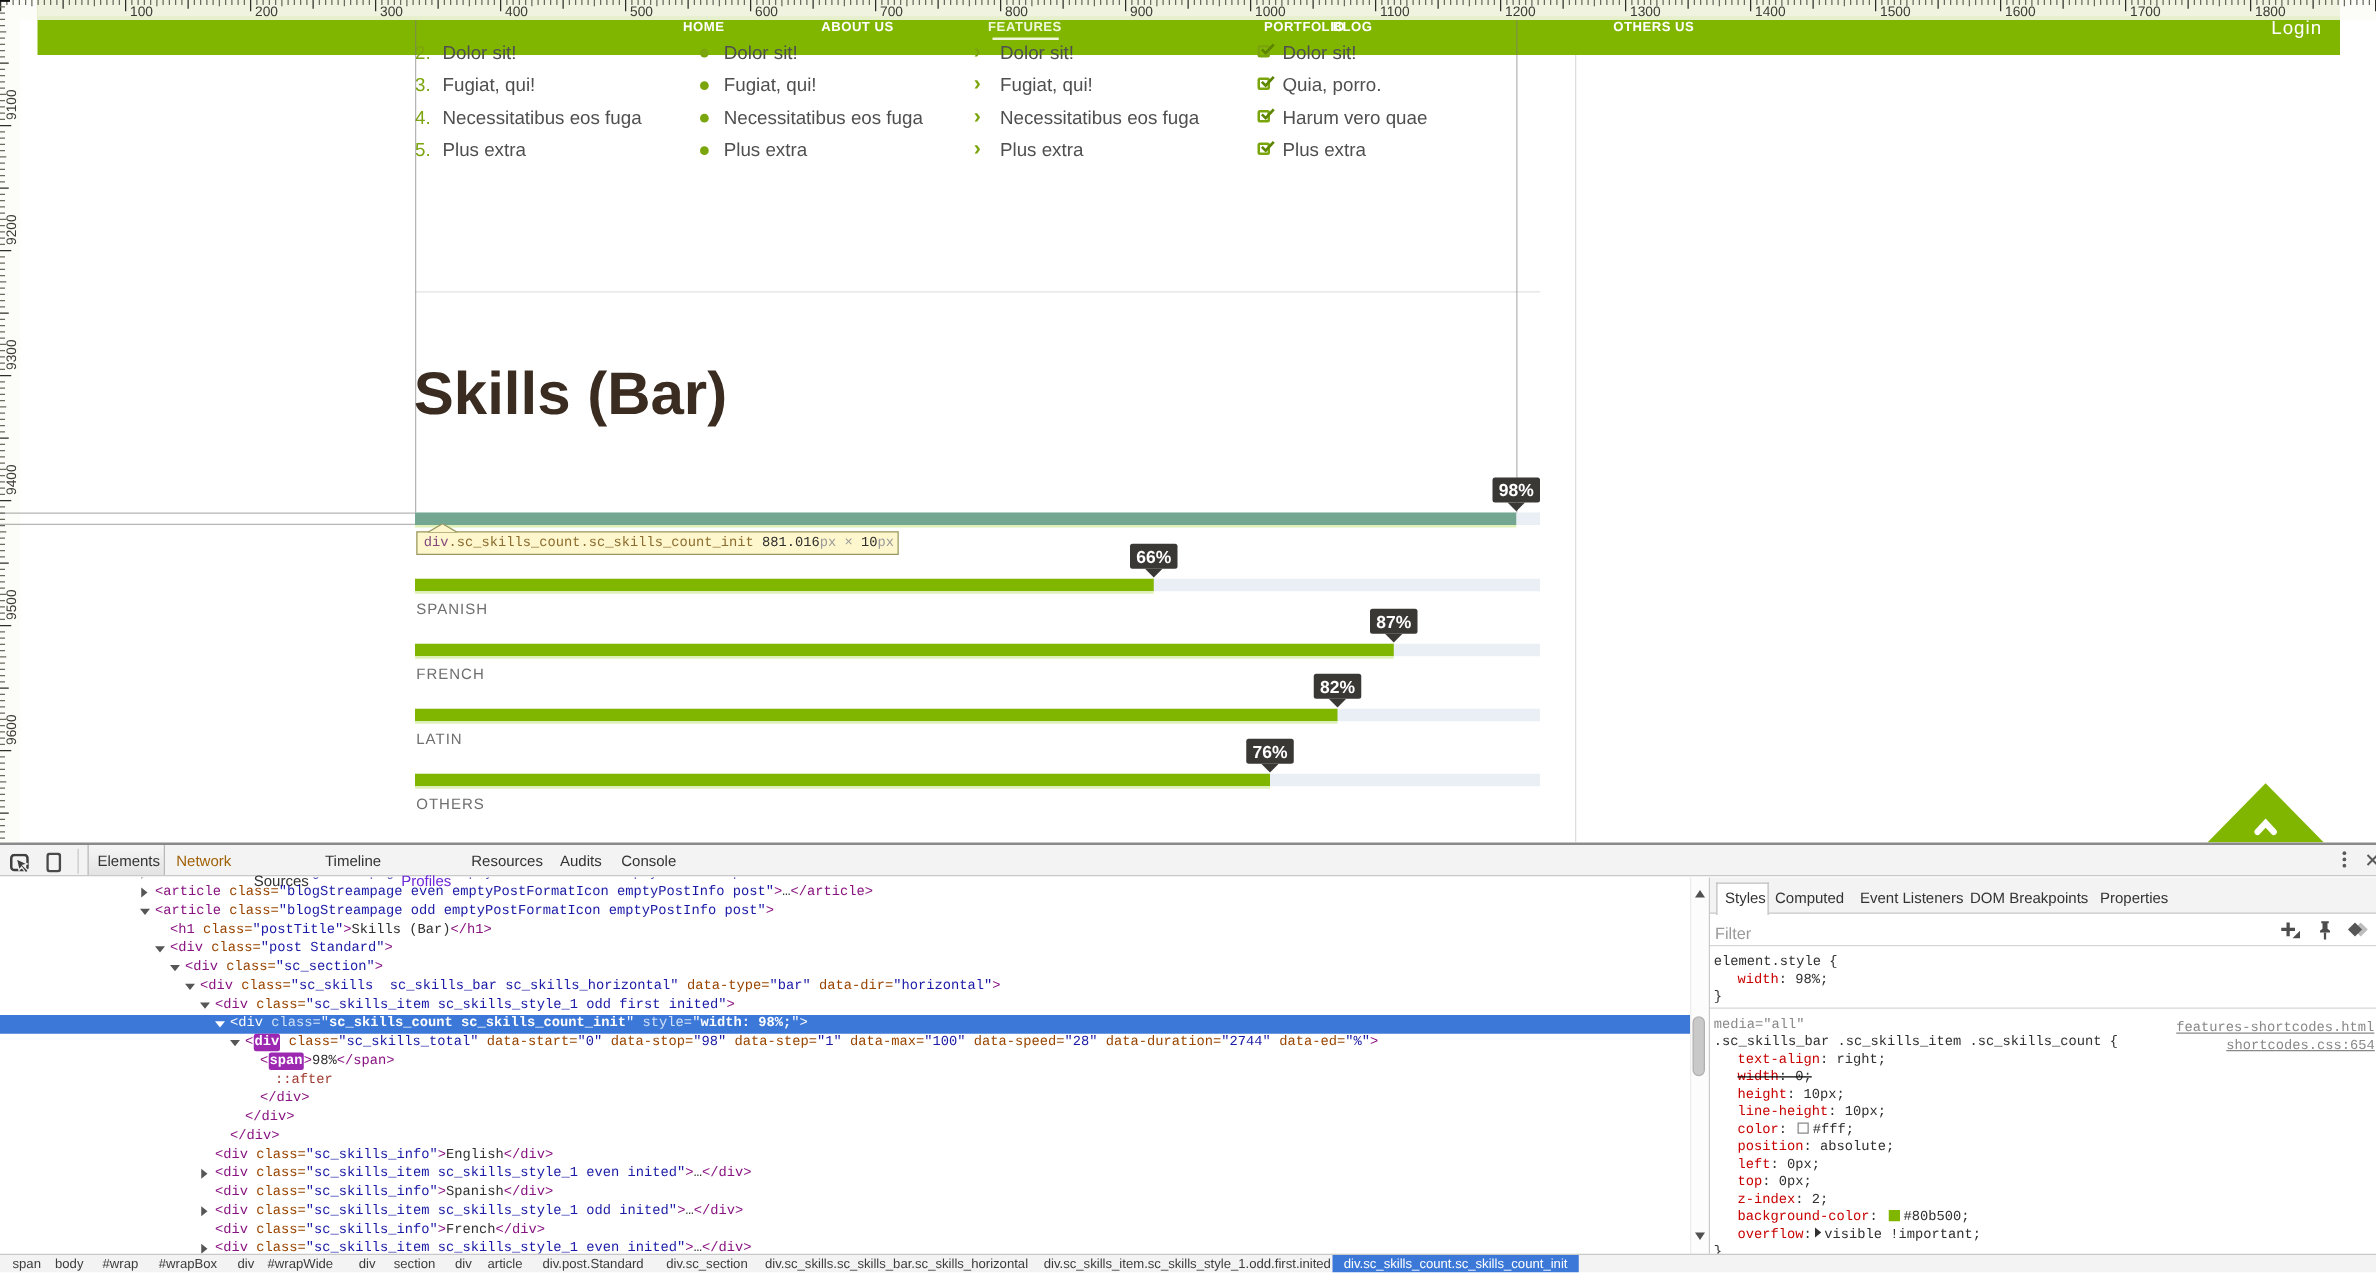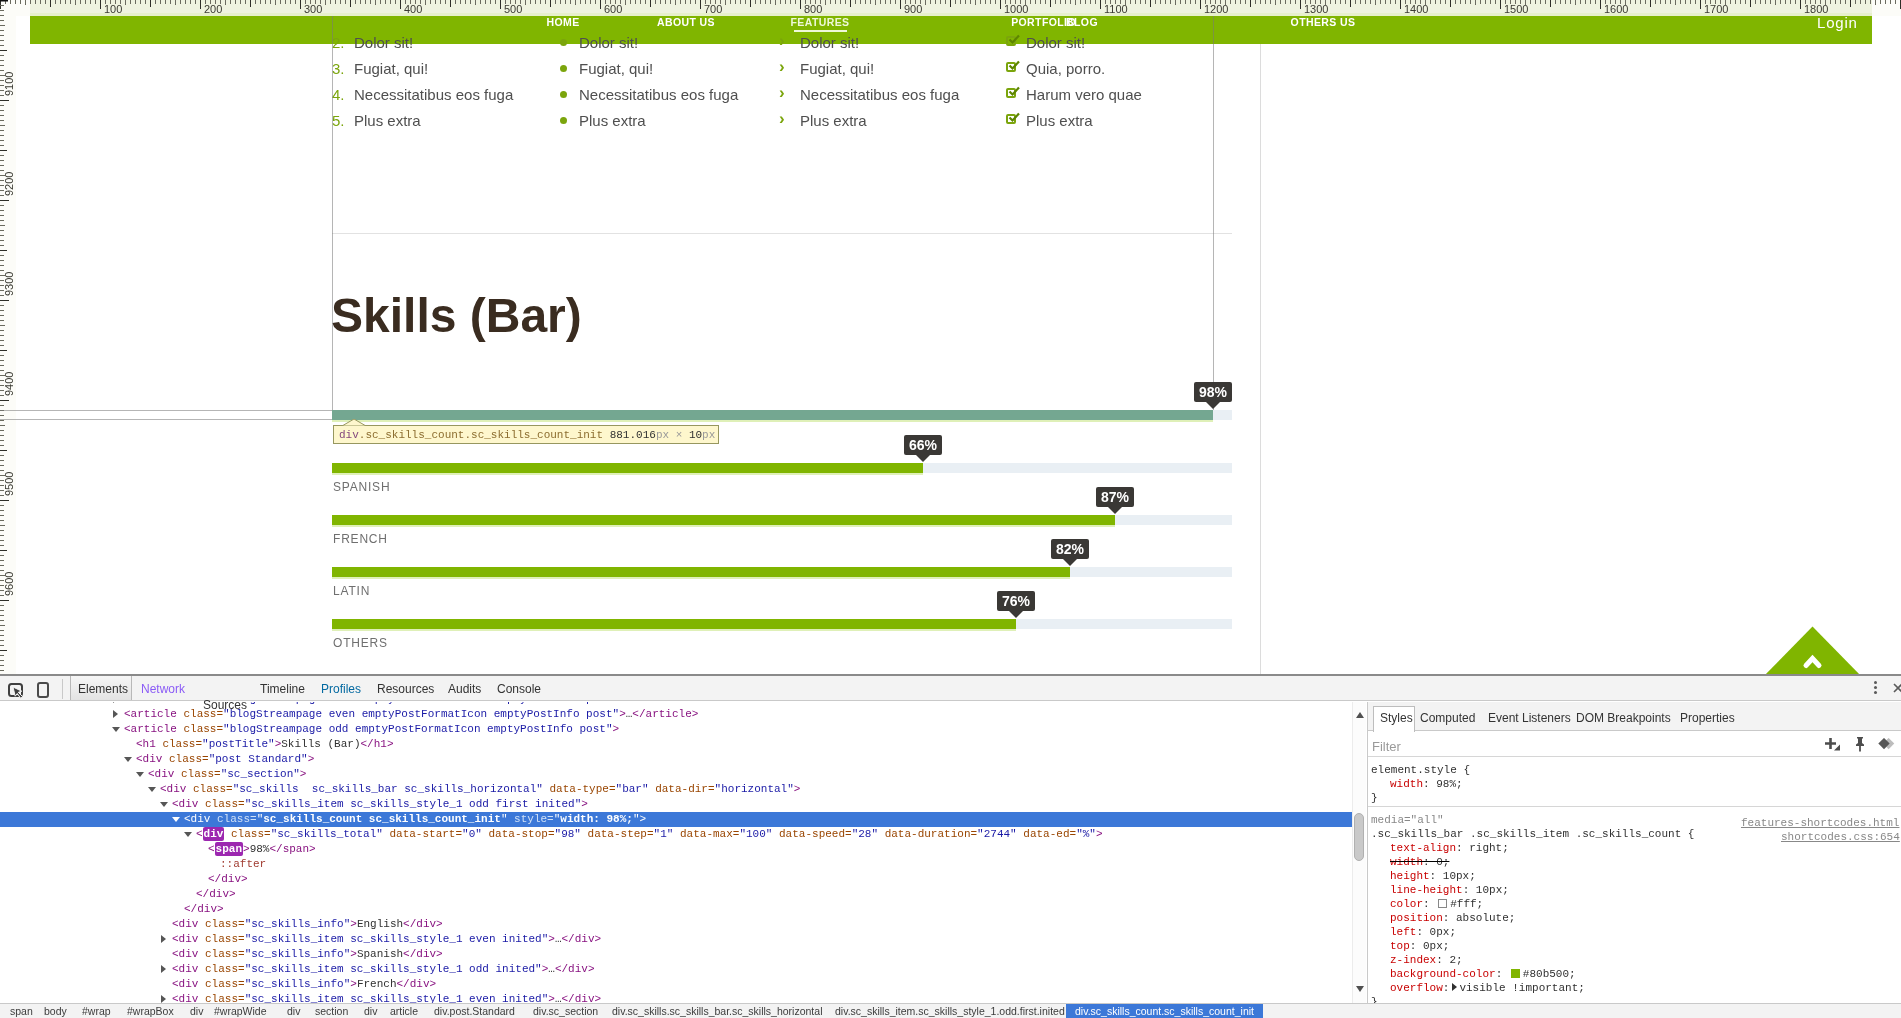--- a/index.html
+++ b/index.html
@@ -661,24 +661,24 @@
       <svg style="position:absolute;left:8px;top:9px;" width="17" height="16" viewBox="0 0 17 16">
         <rect x="1" y="1" width="13" height="12" rx="2.5" fill="none" stroke="#3f3f3f" stroke-width="2"></rect>
         <path d="M5 4 L13.8 8.2 L10.3 9.3 L14.8 13.8 L12.6 15.2 L9.3 10.6 L7.2 13.2 Z" fill="#3f3f3f" stroke="#f3f3f3" stroke-width="1"></path>
       </svg>
       <svg style="position:absolute;left:37px;top:8px;" width="12" height="16" viewBox="0 0 12 16">
         <rect x="1" y="1" width="10" height="14" rx="2" fill="none" stroke="#4a4a4a" stroke-width="2"></rect>
       </svg>
       <div style="position:absolute;left:62px;top:5px;width:1px;height:20px;background:#c9c9c9;"></div>
       <div style="position:absolute;left:70px;top:2px;width:62px;height:24px;background:linear-gradient(#f6f6f6,#e3e3e3);border-left:1px solid #b8b8b8;border-right:1px solid #b8b8b8;"></div>
       <div style="position:absolute;left:78px;top:8px;font:12px 'Liberation Sans',sans-serif;color:#333;">Elements</div>
-      <div style="position:absolute;left:141px;top:8px;font:12px 'Liberation Sans',sans-serif;color:#8b5cf6;text-align:right;">Network</div>
+      <div style="position:absolute;left:141px;top:8px;font:12px 'Liberation Sans',sans-serif;color:#a16207;text-align:right;">Network</div>
       <div style="position:absolute;left:203px;top:24px;font:12px 'Liberation Sans',sans-serif;color:#333;">Sources</div>
       <div style="position:absolute;left:260px;top:8px;font:12px 'Liberation Sans',sans-serif;color:#333;">Timeline</div>
-      <div style="position:absolute;left:321px;top:8px;font:12px 'Liberation Sans',sans-serif;color:#0369a1;">Profiles</div>
+      <div style="position:absolute;left:321px;top:24px;font:12px 'Liberation Sans',sans-serif;color:#6d28d9;">Profiles</div>
       <div style="position:absolute;left:377px;top:8px;font:12px 'Liberation Sans',sans-serif;color:#333;">Resources</div>
       <div style="position:absolute;left:448px;top:8px;font:12px 'Liberation Sans',sans-serif;color:#333;">Audits</div>
       <div style="position:absolute;left:497px;top:8px;font:12px 'Liberation Sans',sans-serif;color:#333;">Console</div>
       <div style="position:absolute;left:1874px;top:7px;width:3px;height:3px;background:#5a5a5a;border-radius:50%;box-shadow:0 5px 0 #5a5a5a,0 10px 0 #5a5a5a;"></div>
       <svg style="position:absolute;left:1893px;top:9px;" width="10" height="10" viewBox="0 0 10 10">
         <path d="M1 1 L9 9 M9 1 L1 9" stroke="#5a5a5a" stroke-width="1.6"></path>
       </svg>
       <div style="position:absolute;left:0;top:28px;width:1352px;height:301px;overflow:hidden;font-family:'Liberation Mono',monospace;font-size:11px;white-space:pre;"><div style="position:absolute;left:0;top:-10px;width:1352px;height:15px;line-height:15px;"><div style="position:absolute;left:113px;top:3px;width:0;height:0;border-top:4px solid transparent;border-bottom:4px solid transparent;border-left:5px solid #565656;"></div><div style="position:absolute;left:124px;top:0;white-space:pre;"><span style="color:#881280;">&lt;</span><span style="color:#881280;">article</span><span style="color:#994500;">&nbsp;class</span><span style="color:#994500;">=</span><span style="color:#1a1aa6;">"blogStreampage&nbsp;even&nbsp;emptyPostFormatIcon&nbsp;emptyPostInfo&nbsp;post"</span><span style="color:#881280;">&gt;</span><span style="color:#303030;">…</span><span style="color:#881280;">&lt;/article&gt;</span></div></div><div style="position:absolute;left:0;top:5px;width:1352px;height:15px;line-height:15px;"><div style="position:absolute;left:113px;top:3px;width:0;height:0;border-top:4px solid transparent;border-bottom:4px solid transparent;border-left:5px solid #565656;"></div><div style="position:absolute;left:124px;top:0;white-space:pre;"><span style="color:#881280;">&lt;</span><span style="color:#881280;">article</span><span style="color:#994500;">&nbsp;class</span><span style="color:#994500;">=</span><span style="color:#1a1aa6;">"blogStreampage&nbsp;even&nbsp;emptyPostFormatIcon&nbsp;emptyPostInfo&nbsp;post"</span><span style="color:#881280;">&gt;</span><span style="color:#303030;">…</span><span style="color:#881280;">&lt;/article&gt;</span></div></div><div style="position:absolute;left:0;top:20px;width:1352px;height:15px;line-height:15px;"><div style="position:absolute;left:112px;top:5px;width:0;height:0;border-left:4px solid transparent;border-right:4px solid transparent;border-top:5px solid #565656;"></div><div style="position:absolute;left:124px;top:0;white-space:pre;"><span style="color:#881280;">&lt;</span><span style="color:#881280;">article</span><span style="color:#994500;">&nbsp;class</span><span style="color:#994500;">=</span><span style="color:#1a1aa6;">"blogStreampage&nbsp;odd&nbsp;emptyPostFormatIcon&nbsp;emptyPostInfo&nbsp;post"</span><span style="color:#881280;">&gt;</span></div></div><div style="position:absolute;left:0;top:35px;width:1352px;height:15px;line-height:15px;"><div style="position:absolute;left:136px;top:0;white-space:pre;"><span style="color:#881280;">&lt;</span><span style="color:#881280;">h1</span><span style="color:#994500;">&nbsp;class</span><span style="color:#994500;">=</span><span style="color:#1a1aa6;">"postTitle"</span><span style="color:#881280;">&gt;</span><span style="color:#303030;">Skills&nbsp;(Bar)</span><span style="color:#881280;">&lt;/h1&gt;</span></div></div><div style="position:absolute;left:0;top:50px;width:1352px;height:15px;line-height:15px;"><div style="position:absolute;left:124px;top:5px;width:0;height:0;border-left:4px solid transparent;border-right:4px solid transparent;border-top:5px solid #565656;"></div><div style="position:absolute;left:136px;top:0;white-space:pre;"><span style="color:#881280;">&lt;</span><span style="color:#881280;">div</span><span style="color:#994500;">&nbsp;class</span><span style="color:#994500;">=</span><span style="color:#1a1aa6;">"post&nbsp;Standard"</span><span style="color:#881280;">&gt;</span></div></div><div style="position:absolute;left:0;top:65px;width:1352px;height:15px;line-height:15px;"><div style="position:absolute;left:136px;top:5px;width:0;height:0;border-left:4px solid transparent;border-right:4px solid transparent;border-top:5px solid #565656;"></div><div style="position:absolute;left:148px;top:0;white-space:pre;"><span style="color:#881280;">&lt;</span><span style="color:#881280;">div</span><span style="color:#994500;">&nbsp;class</span><span style="color:#994500;">=</span><span style="color:#1a1aa6;">"sc_section"</span><span style="color:#881280;">&gt;</span></div></div><div style="position:absolute;left:0;top:80px;width:1352px;height:15px;line-height:15px;"><div style="position:absolute;left:148px;top:5px;width:0;height:0;border-left:4px solid transparent;border-right:4px solid transparent;border-top:5px solid #565656;"></div><div style="position:absolute;left:160px;top:0;white-space:pre;"><span style="color:#881280;">&lt;</span><span style="color:#881280;">div</span><span style="color:#994500;">&nbsp;class</span><span style="color:#994500;">=</span><span style="color:#1a1aa6;">"sc_skills&nbsp;&nbsp;sc_skills_bar&nbsp;sc_skills_horizontal"</span><span style="color:#994500;">&nbsp;data-type</span><span style="color:#994500;">=</span><span style="color:#1a1aa6;">"bar"</span><span style="color:#994500;">&nbsp;data-dir</span><span style="color:#994500;">=</span><span style="color:#1a1aa6;">"horizontal"</span><span style="color:#881280;">&gt;</span></div></div><div style="position:absolute;left:0;top:95px;width:1352px;height:15px;line-height:15px;"><div style="position:absolute;left:160px;top:5px;width:0;height:0;border-left:4px solid transparent;border-right:4px solid transparent;border-top:5px solid #565656;"></div><div style="position:absolute;left:172px;top:0;white-space:pre;"><span style="color:#881280;">&lt;</span><span style="color:#881280;">div</span><span style="color:#994500;">&nbsp;class</span><span style="color:#994500;">=</span><span style="color:#1a1aa6;">"sc_skills_item&nbsp;sc_skills_style_1&nbsp;odd&nbsp;first&nbsp;inited"</span><span style="color:#881280;">&gt;</span></div></div><div style="position:absolute;left:0;top:110px;width:1352px;height:15px;line-height:15px;background:#3c78d8;"><div style="position:absolute;left:172px;top:5px;width:0;height:0;border-left:4px solid transparent;border-right:4px solid transparent;border-top:5px solid #fff;"></div><div style="position:absolute;left:184px;top:0;white-space:pre;"><span style="color:#fff;">&lt;div</span><span style="color:#cfe0f7;">&nbsp;class=</span><span style="color:#fff;">"</span><span style="color:#fff;font-weight:bold;">sc_skills_count&nbsp;sc_skills_count_init</span><span style="color:#fff;">"</span><span style="color:#cfe0f7;">&nbsp;style=</span><span style="color:#fff;">"</span><span style="color:#fff;font-weight:bold;">width:&nbsp;98%;</span><span style="color:#fff;">"&gt;</span></div></div><div style="position:absolute;left:0;top:125px;width:1352px;height:15px;line-height:15px;"><div style="position:absolute;left:184px;top:5px;width:0;height:0;border-left:4px solid transparent;border-right:4px solid transparent;border-top:5px solid #565656;"></div><div style="position:absolute;left:196px;top:0;white-space:pre;"><span style="color:#881280;">&lt;</span><span style="color:#fff;font-weight:bold;background:#9c27b0;border-radius:2px;padding:1px 1px;">div</span><span style="color:#994500;">&nbsp;class</span><span style="color:#994500;">=</span><span style="color:#1a1aa6;">"sc_skills_total"</span><span style="color:#994500;">&nbsp;data-start</span><span style="color:#994500;">=</span><span style="color:#1a1aa6;">"0"</span><span style="color:#994500;">&nbsp;data-stop</span><span style="color:#994500;">=</span><span style="color:#1a1aa6;">"98"</span><span style="color:#994500;">&nbsp;data-step</span><span style="color:#994500;">=</span><span style="color:#1a1aa6;">"1"</span><span style="color:#994500;">&nbsp;data-max</span><span style="color:#994500;">=</span><span style="color:#1a1aa6;">"100"</span><span style="color:#994500;">&nbsp;data-speed</span><span style="color:#994500;">=</span><span style="color:#1a1aa6;">"28"</span><span style="color:#994500;">&nbsp;data-duration</span><span style="color:#994500;">=</span><span style="color:#1a1aa6;">"2744"</span><span style="color:#994500;">&nbsp;data-ed</span><span style="color:#994500;">=</span><span style="color:#1a1aa6;">"%"</span><span style="color:#881280;">&gt;</span></div></div><div style="position:absolute;left:0;top:140px;width:1352px;height:15px;line-height:15px;"><div style="position:absolute;left:208px;top:0;white-space:pre;"><span style="color:#881280;">&lt;</span><span style="color:#fff;font-weight:bold;background:#9c27b0;border-radius:2px;padding:1px 1px;">span</span><span style="color:#881280;">&gt;</span><span style="color:#303030;">98%</span><span style="color:#881280;">&lt;/span&gt;</span></div></div><div style="position:absolute;left:0;top:155px;width:1352px;height:15px;line-height:15px;"><div style="position:absolute;left:220px;top:0;white-space:pre;"><span style="color:#a03b30;">::after</span></div></div><div style="position:absolute;left:0;top:170px;width:1352px;height:15px;line-height:15px;"><div style="position:absolute;left:208px;top:0;white-space:pre;"><span style="color:#881280;">&lt;/div&gt;</span></div></div><div style="position:absolute;left:0;top:185px;width:1352px;height:15px;line-height:15px;"><div style="position:absolute;left:196px;top:0;white-space:pre;"><span style="color:#881280;">&lt;/div&gt;</span></div></div><div style="position:absolute;left:0;top:200px;width:1352px;height:15px;line-height:15px;"><div style="position:absolute;left:184px;top:0;white-space:pre;"><span style="color:#881280;">&lt;/div&gt;</span></div></div><div style="position:absolute;left:0;top:215px;width:1352px;height:15px;line-height:15px;"><div style="position:absolute;left:172px;top:0;white-space:pre;"><span style="color:#881280;">&lt;</span><span style="color:#881280;">div</span><span style="color:#994500;">&nbsp;class</span><span style="color:#994500;">=</span><span style="color:#1a1aa6;">"sc_skills_info"</span><span style="color:#881280;">&gt;</span><span style="color:#303030;">English</span><span style="color:#881280;">&lt;/div&gt;</span></div></div><div style="position:absolute;left:0;top:230px;width:1352px;height:15px;line-height:15px;"><div style="position:absolute;left:161px;top:3px;width:0;height:0;border-top:4px solid transparent;border-bottom:4px solid transparent;border-left:5px solid #565656;"></div><div style="position:absolute;left:172px;top:0;white-space:pre;"><span style="color:#881280;">&lt;</span><span style="color:#881280;">div</span><span style="color:#994500;">&nbsp;class</span><span style="color:#994500;">=</span><span style="color:#1a1aa6;">"sc_skills_item&nbsp;sc_skills_style_1&nbsp;even&nbsp;inited"</span><span style="color:#881280;">&gt;</span><span style="color:#303030;">…</span><span style="color:#881280;">&lt;/div&gt;</span></div></div><div style="position:absolute;left:0;top:245px;width:1352px;height:15px;line-height:15px;"><div style="position:absolute;left:172px;top:0;white-space:pre;"><span style="color:#881280;">&lt;</span><span style="color:#881280;">div</span><span style="color:#994500;">&nbsp;class</span><span style="color:#994500;">=</span><span style="color:#1a1aa6;">"sc_skills_info"</span><span style="color:#881280;">&gt;</span><span style="color:#303030;">Spanish</span><span style="color:#881280;">&lt;/div&gt;</span></div></div><div style="position:absolute;left:0;top:260px;width:1352px;height:15px;line-height:15px;"><div style="position:absolute;left:161px;top:3px;width:0;height:0;border-top:4px solid transparent;border-bottom:4px solid transparent;border-left:5px solid #565656;"></div><div style="position:absolute;left:172px;top:0;white-space:pre;"><span style="color:#881280;">&lt;</span><span style="color:#881280;">div</span><span style="color:#994500;">&nbsp;class</span><span style="color:#994500;">=</span><span style="color:#1a1aa6;">"sc_skills_item&nbsp;sc_skills_style_1&nbsp;odd&nbsp;inited"</span><span style="color:#881280;">&gt;</span><span style="color:#303030;">…</span><span style="color:#881280;">&lt;/div&gt;</span></div></div><div style="position:absolute;left:0;top:275px;width:1352px;height:15px;line-height:15px;"><div style="position:absolute;left:172px;top:0;white-space:pre;"><span style="color:#881280;">&lt;</span><span style="color:#881280;">div</span><span style="color:#994500;">&nbsp;class</span><span style="color:#994500;">=</span><span style="color:#1a1aa6;">"sc_skills_info"</span><span style="color:#881280;">&gt;</span><span style="color:#303030;">French</span><span style="color:#881280;">&lt;/div&gt;</span></div></div><div style="position:absolute;left:0;top:290px;width:1352px;height:15px;line-height:15px;"><div style="position:absolute;left:161px;top:3px;width:0;height:0;border-top:4px solid transparent;border-bottom:4px solid transparent;border-left:5px solid #565656;"></div><div style="position:absolute;left:172px;top:0;white-space:pre;"><span style="color:#881280;">&lt;</span><span style="color:#881280;">div</span><span style="color:#994500;">&nbsp;class</span><span style="color:#994500;">=</span><span style="color:#1a1aa6;">"sc_skills_item&nbsp;sc_skills_style_1&nbsp;even&nbsp;inited"</span><span style="color:#881280;">&gt;</span><span style="color:#303030;">…</span><span style="color:#881280;">&lt;/div&gt;</span></div></div></div>
       <div style="position:absolute;left:1352px;top:28px;width:14px;height:301px;background:#fcfcfc;border-left:1px solid #ececec;"></div>
       <div style="position:absolute;left:1356px;top:38px;width:0;height:0;border-left:4px solid transparent;border-right:4px solid transparent;border-bottom:6px solid #505050;"></div>

